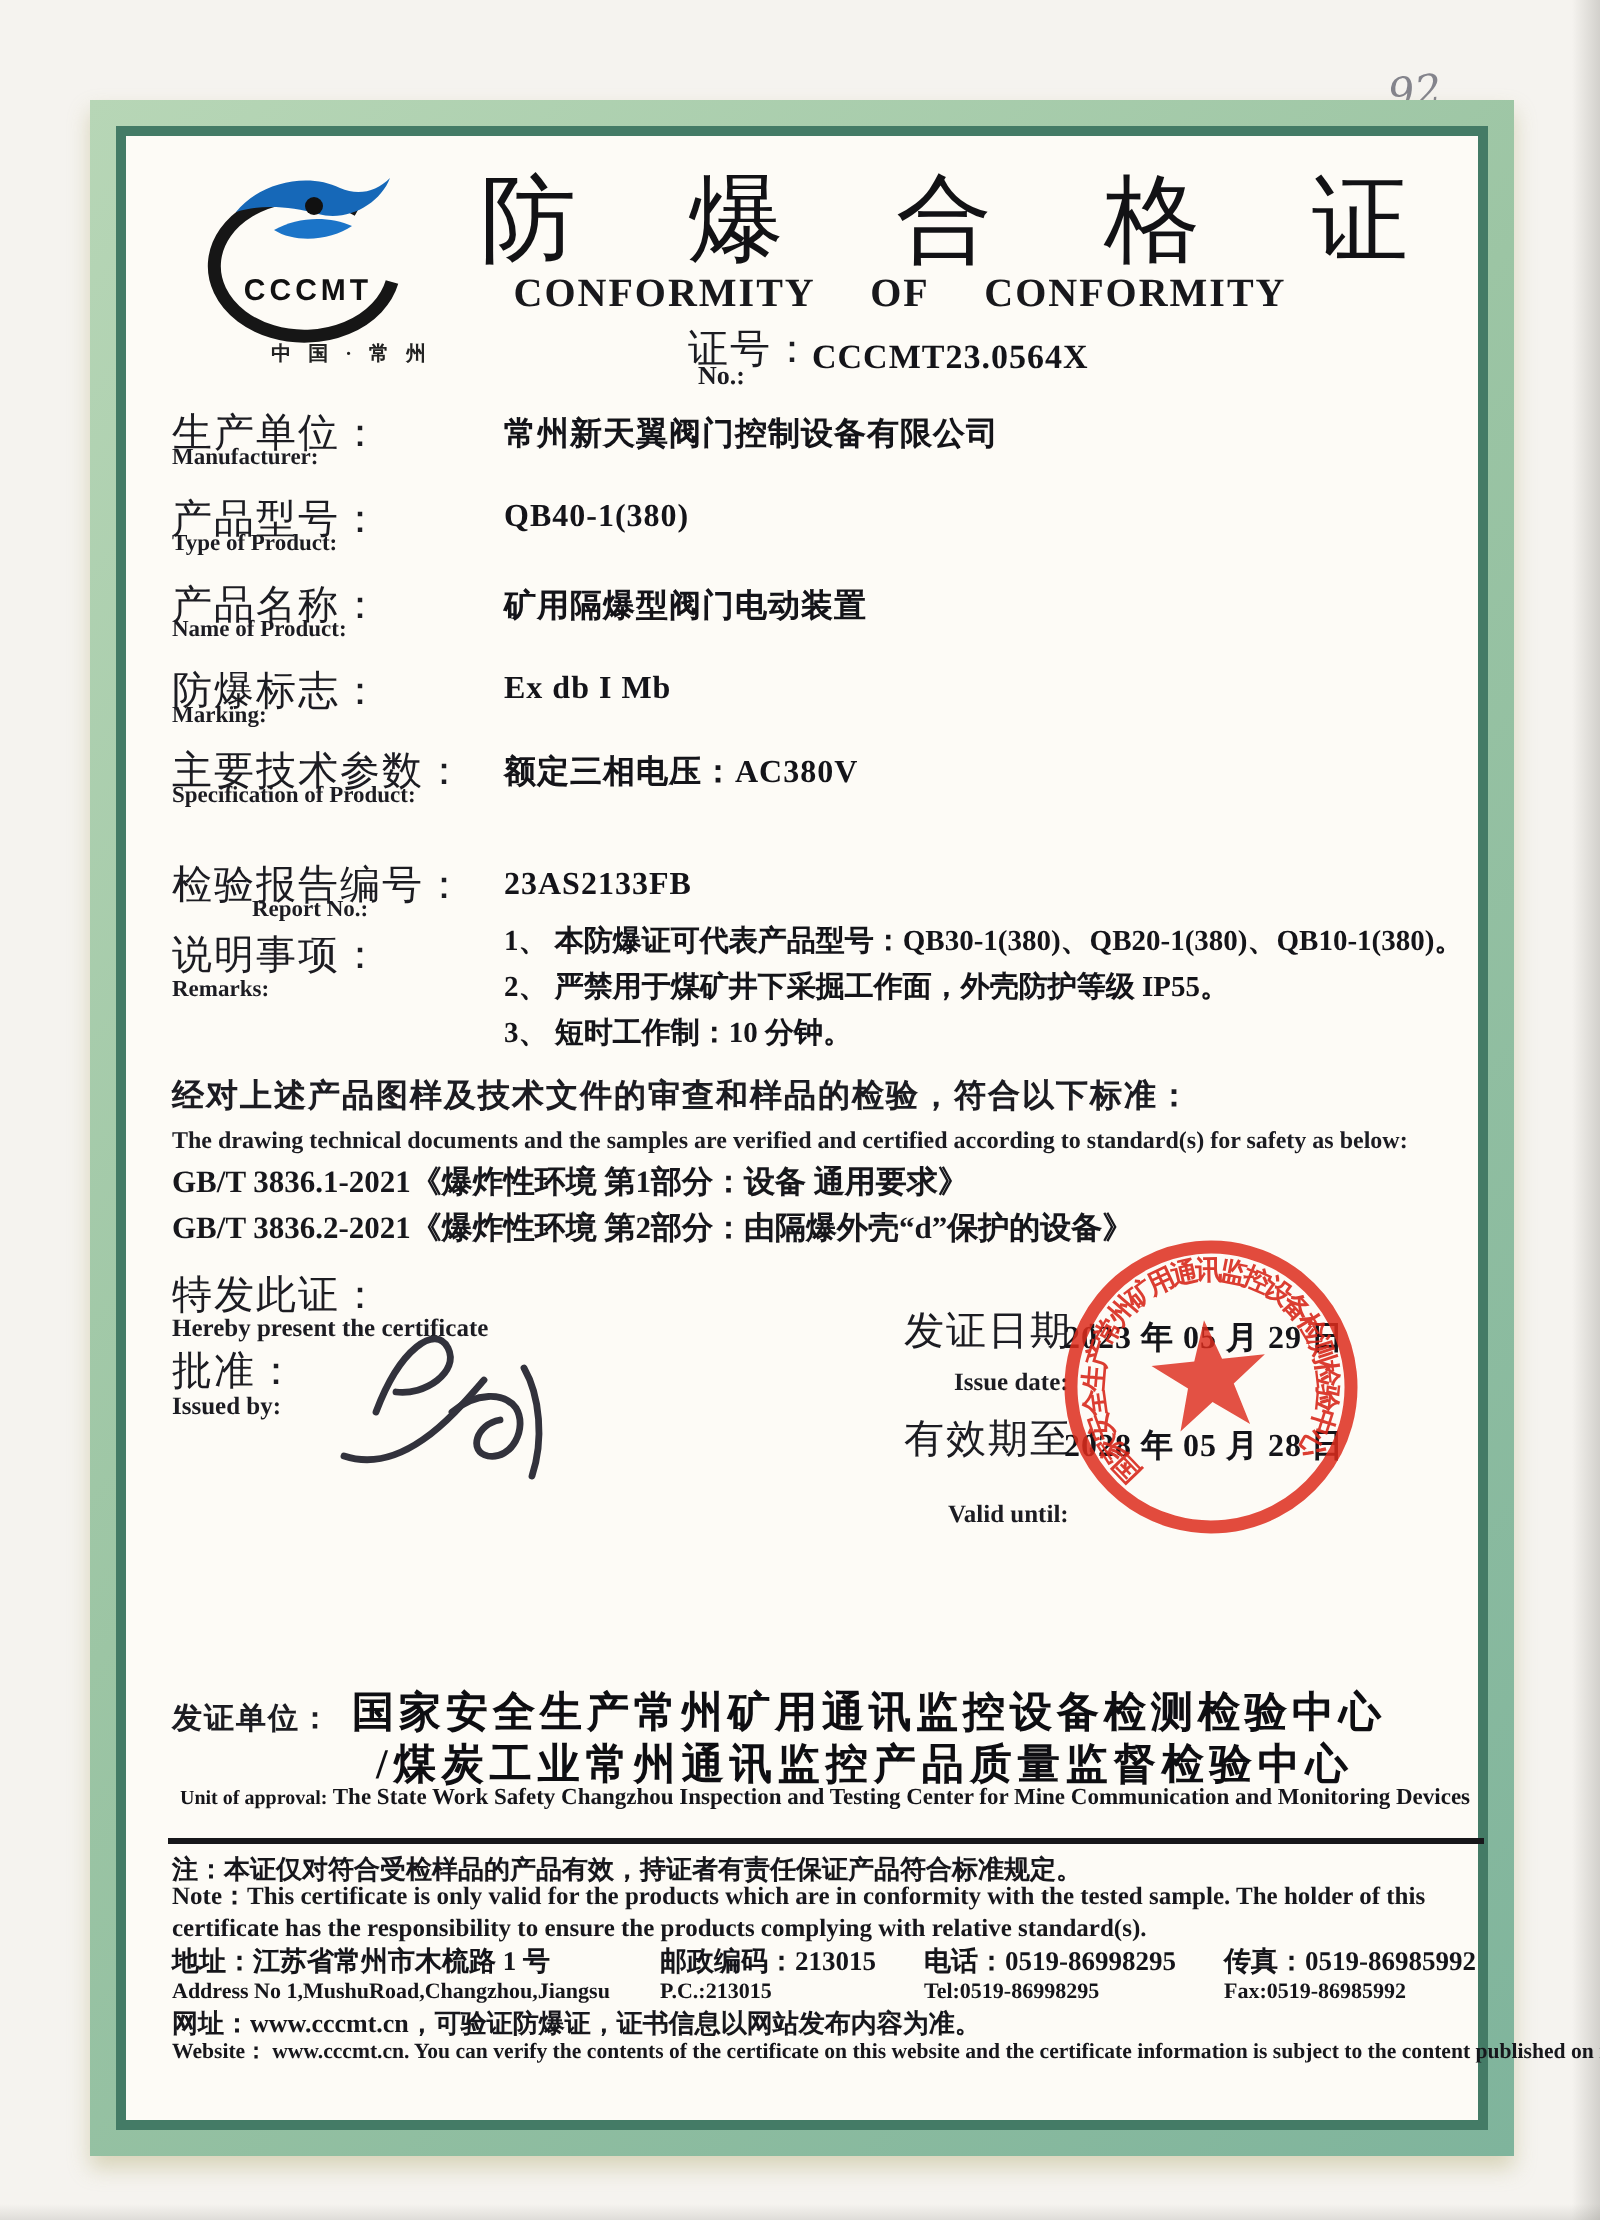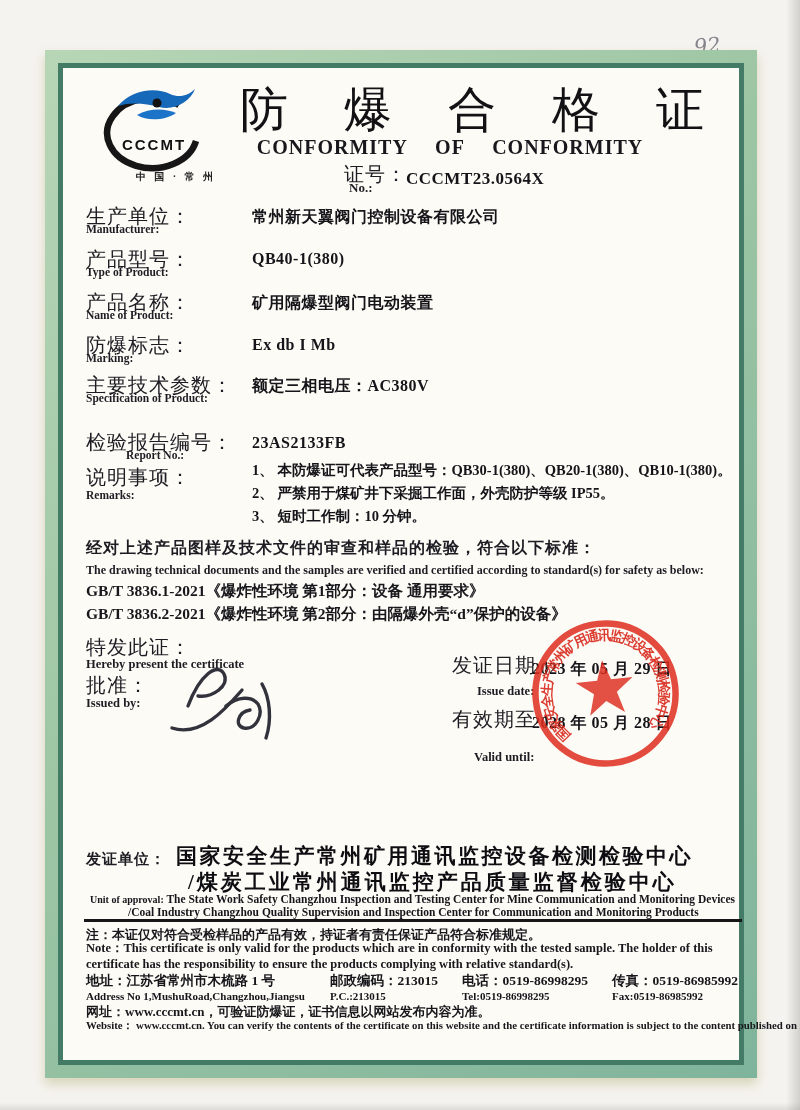--- a/index.html
+++ b/index.html
@@ -152,21 +152,20 @@
     </text>
   </svg>
 
   <div class="abs zh-label-lg" style="left:86px;top:850px;">发证单位：</div>
   <div class="abs unit-big" style="left:176px;top:842px;">国家安全生产常州矿用通讯监控设备检测检验中心</div>
   <div class="abs unit-big" style="left:188px;top:868px;letter-spacing:3px;">/煤炭工业常州通讯监控产品质量监督检验中心</div>
   <div class="abs unit-en" style="left:90px;top:893px;">
     <span style="font-size:10px;">Unit of approval:</span>
     <span>The State Work Safety Changzhou Inspection and Testing Center for Mine Communication and Monitoring Devices</span>
   </div>
-  <div class="abs unit-en" style="left:128px;top:906px;">/Coal Industry Changzhou Quality Supervision and Inspection Center for Communication and Monitoring Products</div>
 
   <div class="divider" style="left:84px;top:919px;width:658px;height:3px;"></div>
 
   <div class="abs note-zh" style="left:86px;top:926px;">注：本证仅对符合受检样品的产品有效，持证者有责任保证产品符合标准规定。</div>
   <div class="abs note-en" style="left:86px;top:941px;">Note：This certificate is only valid for the products which are in conformity with the tested sample. The holder of this certificate has the responsibility to ensure the products complying with relative standard(s).</div>
 
   <div class="abs addr-zh" style="left:86px;top:972px;">地址：江苏省常州市木梳路 1 号</div>
   <div class="abs addr-zh" style="left:330px;top:972px;">邮政编码：213015</div>
   <div class="abs addr-zh" style="left:462px;top:972px;">电话：0519-86998295</div>
   <div class="abs addr-zh" style="left:612px;top:972px;">传真：0519-86985992</div>

